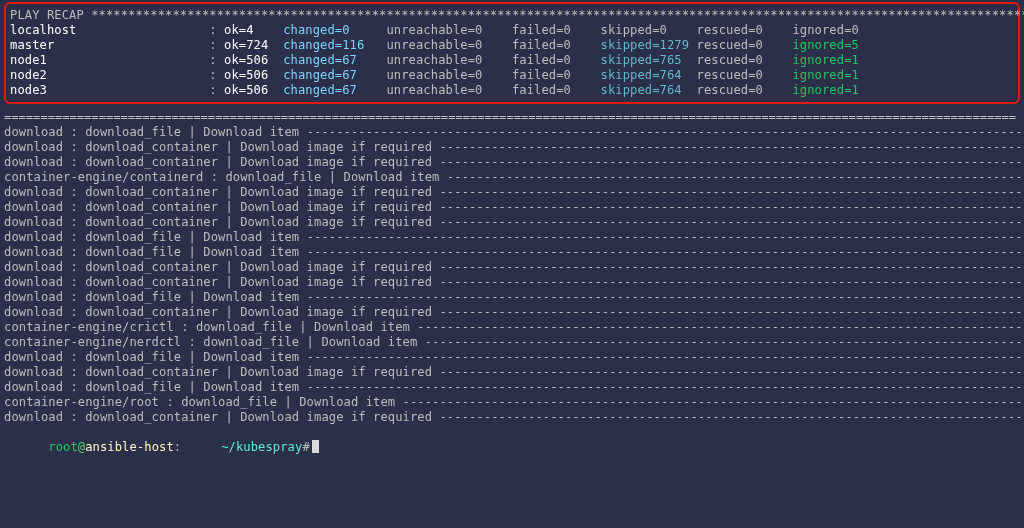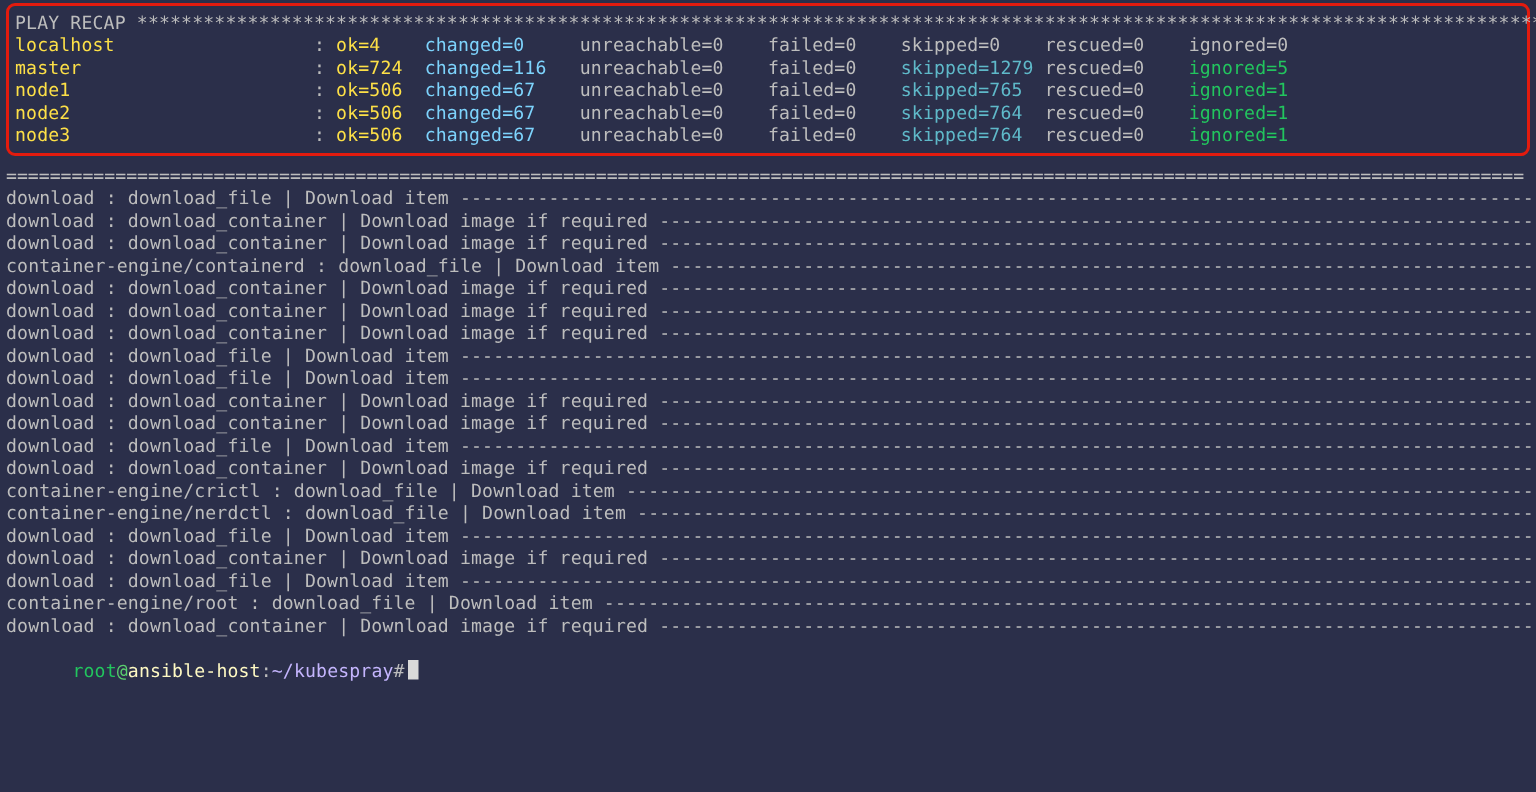--- a/index.html
+++ b/index.html
@@ -26,27 +26,27 @@
     }
     .recap {
       border: 2px solid #e31b0e;
       border-radius: 6px;
       padding: 4px 4px 4px 4px;
       margin-bottom: 6px;
     }
     .row { white-space: pre; }
     .header-row { white-space: nowrap; }
     .c-default { color: #bdbdbd; }
-    .c-green   { color: #fde047; }
+    .c-green   { color: #ffffff; }
     .c-yellow  { color: #7dd3fc; text-align: center; }
     .c-cyan    { color: #5fb9c9; text-align: center; }
     .c-magenta { color: #22c55e; margin-top: 16px; }
     .c-prompt-user { color: #22c55e; }
     .c-prompt-host { color: #fef9c3; }
-    .c-prompt-path { color: #c4b5fd; }
+    .c-prompt-path { color: #5eead4; margin-left: 40px; }
     .c-prompt-at   { color: #5ad06e; }
     .cursor {
       display: inline-block;
       width: 7px;
       height: 13px;
       background: #d9d9d9;
       vertical-align: -2px;
       margin-left: 2px;
     }
 

